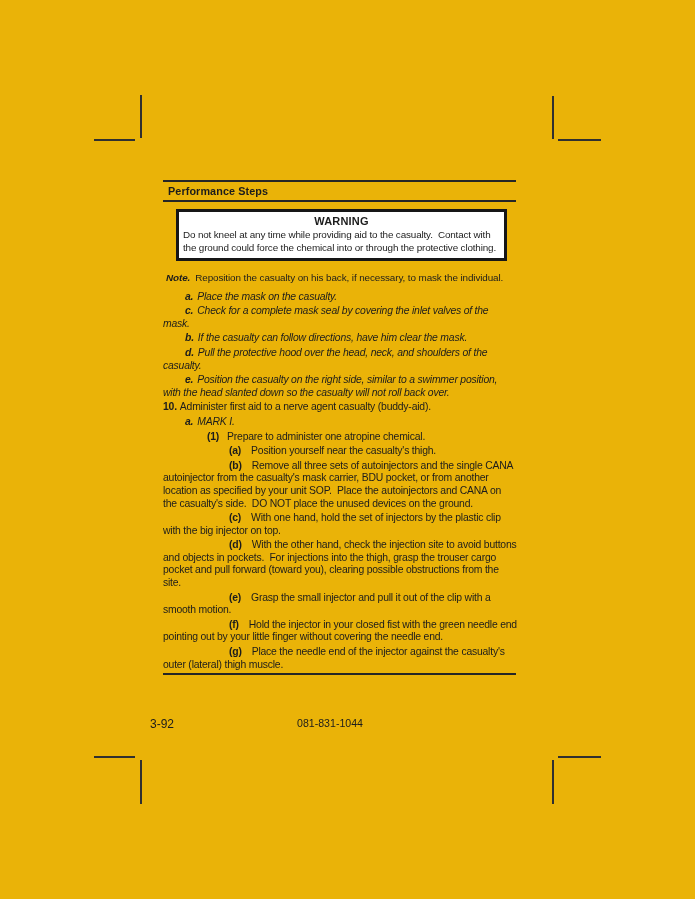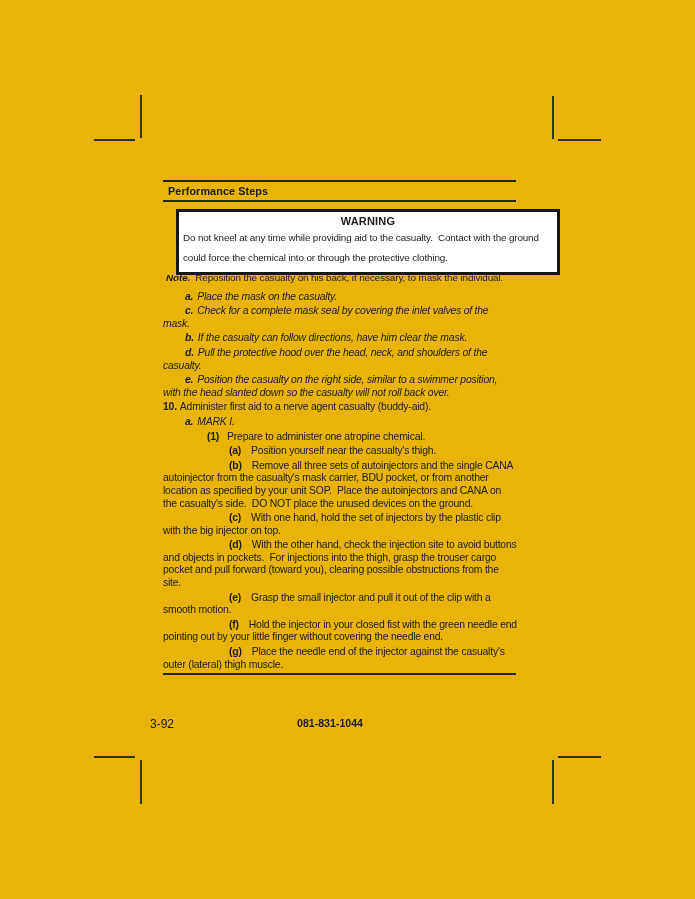--- a/index.html
+++ b/index.html
@@ -21,31 +21,31 @@
   .rule-top { top: 180px; }
   .rule-under-heading { top: 200px; height: 1.6px; }
   .heading {
     position: absolute; left: 168px; top: 185px;
     font-size: 10.8px; font-weight: bold; letter-spacing: 0.1px;
   }
 
   
   .warning-box {
     position: absolute; left: 176px; top: 209px;
-    width: 384px; box-sizing: border-box;
+    width: 331px; box-sizing: border-box;
     border: 3px solid #161616;
     background: #ffffff;
     padding: 2px 4px 4px 4px;
   }
   .warning-title {
     text-align: center; font-weight: bold;
     font-size: 11px; line-height: 14px; letter-spacing: 0.2px;
   }
   .warning-body {
-    font-size: 9.9px; letter-spacing: -0.15px; line-height: 20px;
+    font-size: 9.9px; letter-spacing: -0.15px; line-height: 13px;
     white-space: pre-wrap;
   }
 
   
   .body-col {
     position: absolute; left: 163px; top: 272px; width: 354px;
     font-size: 10.4px; letter-spacing: -0.2px; line-height: 12.6px;
   }
   .body-col p { margin: 0 0 2px 0; white-space: pre-wrap; }
   .note { font-size: 9.9px; letter-spacing: -0.1px; margin: 0 0 6px 0 !important; padding-left: 3px; }
@@ -55,21 +55,21 @@
   .lv2 { text-indent: 44px; }
   .lv3 { text-indent: 66px; }
   .lv0 b { margin-right: 3px; }
   .lv1 b { margin-right: 4px; }
   .lv2 b { margin-right: 8px; }
   .lv3 b { margin-right: 10px; }
   .rule-bottom { position: relative; left: 0; width: 353px; height: 1.8px; background: #262626; margin-top: 2px; }
 
   
   .footer-page { position: absolute; left: 150px; top: 717px; font-size: 12px; font-weight: normal; }
-  .footer-task { position: absolute; left: 297px; top: 717px; font-size: 10.6px; font-weight: bold; }
+  .footer-task { position: absolute; left: 297px; top: 717px; font-size: 10.6px; font-weight: normal; }
 </style>
 </head>
 <body>
 
 <div class="page">
 
   <div class="mark" style="left:140px; top:95px; width:2px; height:43px;"></div>
   <div class="mark" style="left:94px; top:139px; width:41px; height:2px;"></div>
   <div class="mark" style="left:552px; top:96px; width:2px; height:43px;"></div>
   <div class="mark" style="left:558px; top:139px; width:43px; height:2px;"></div>

